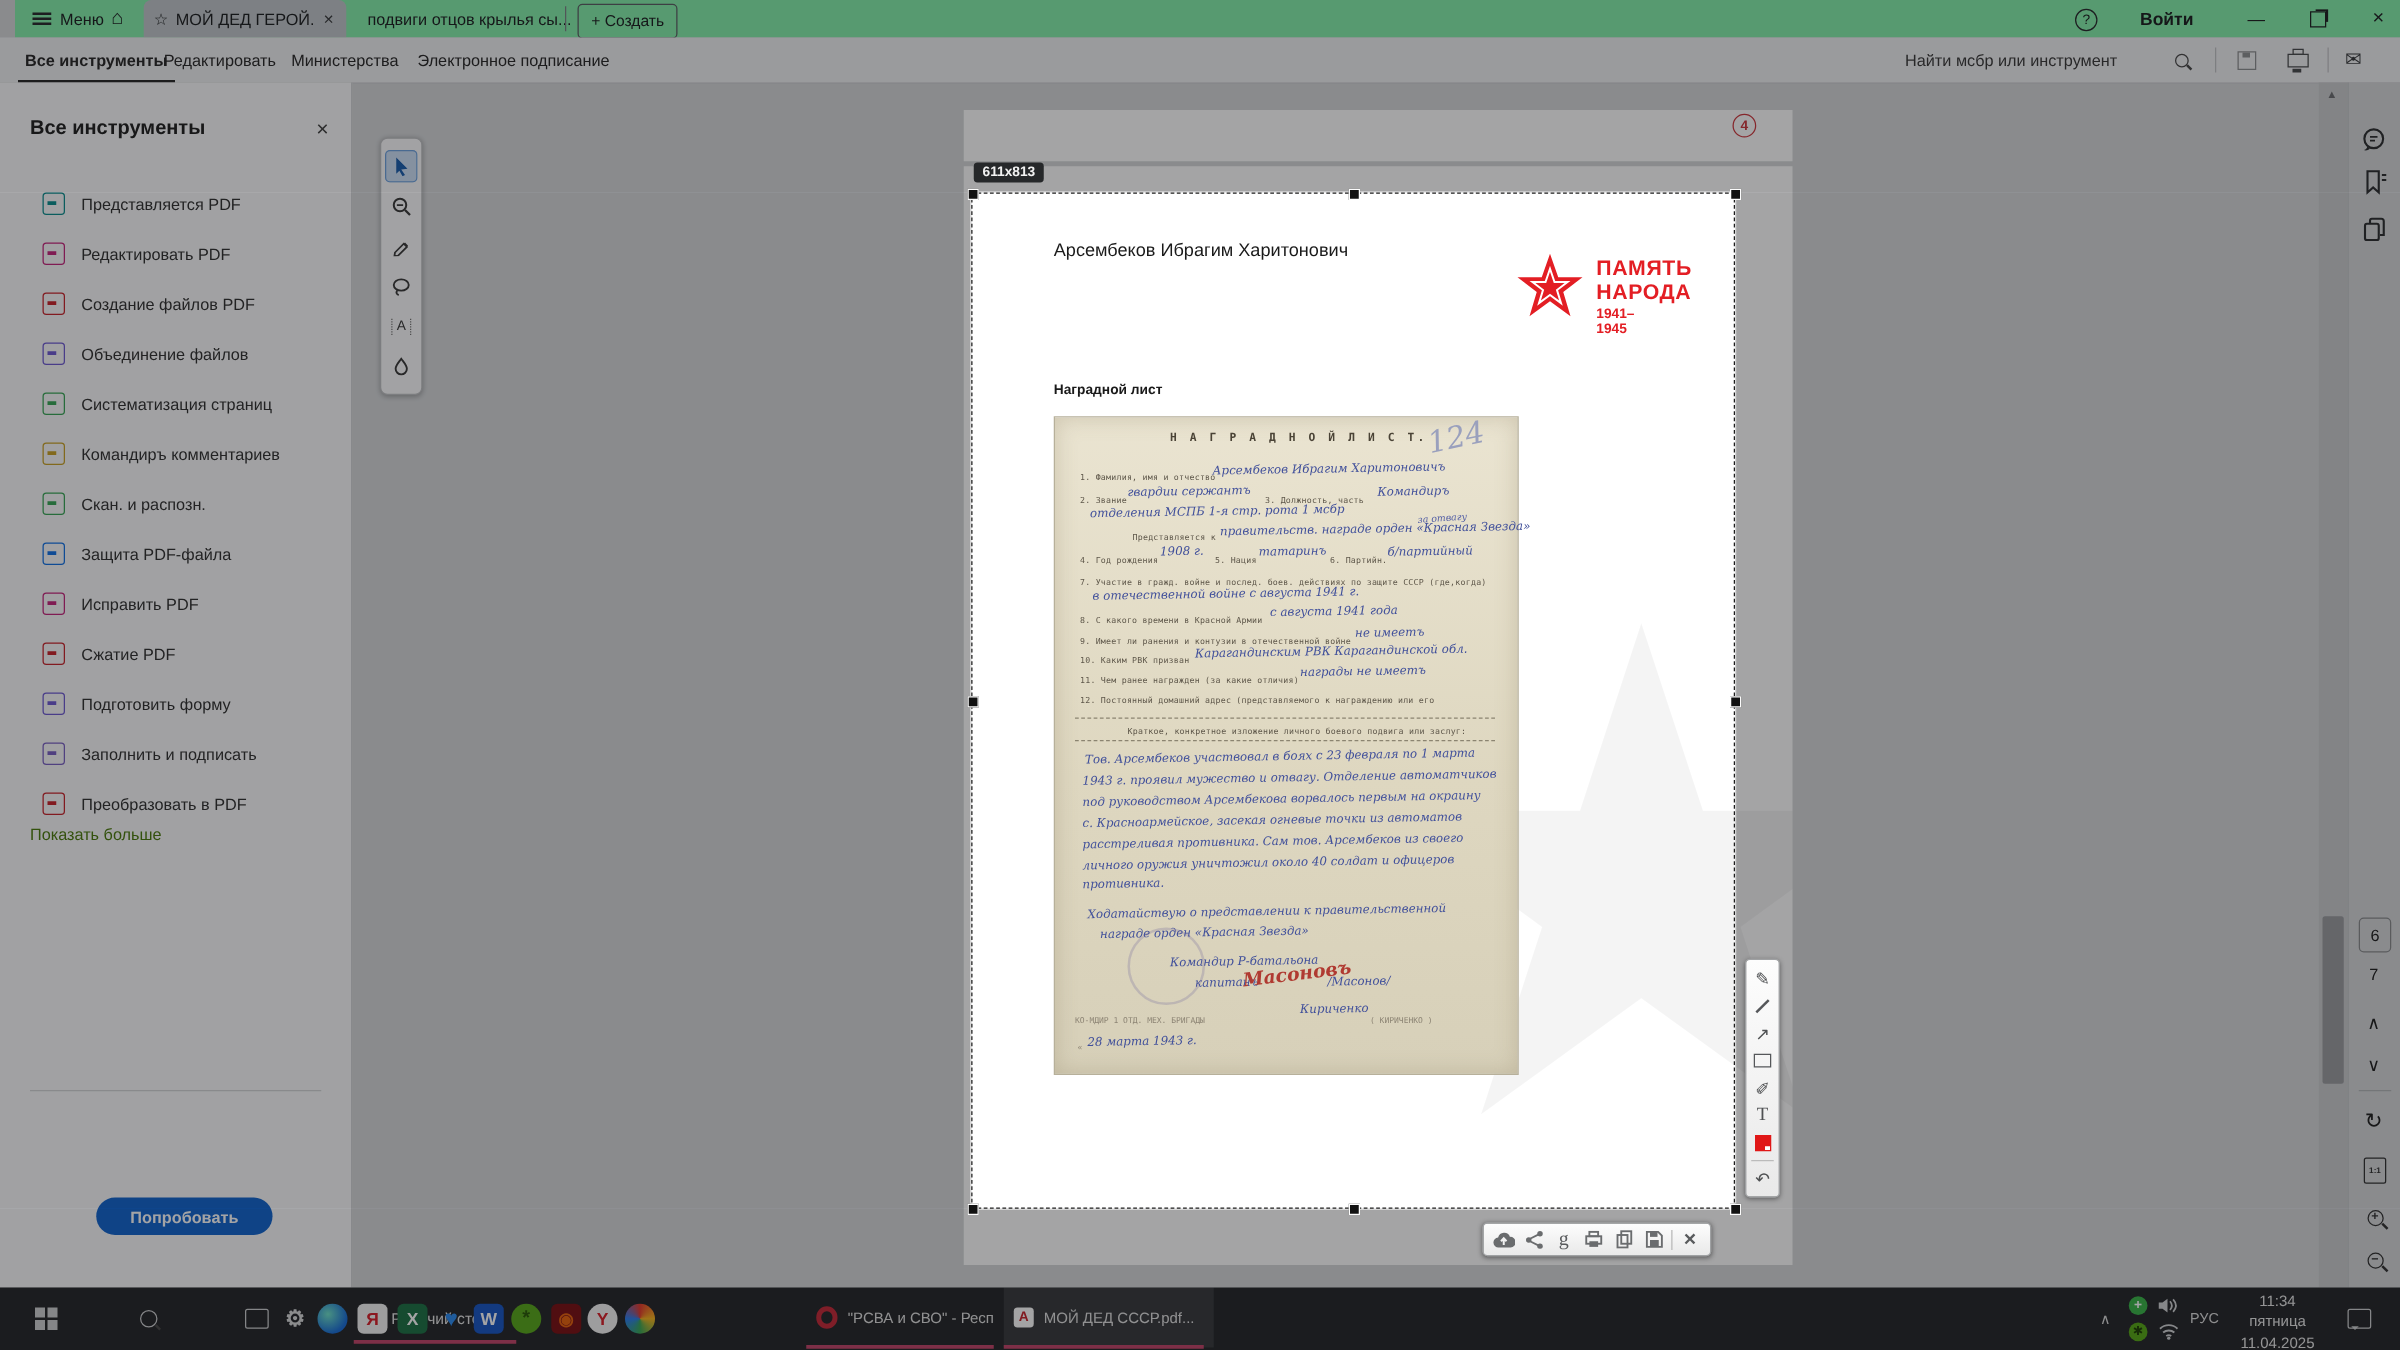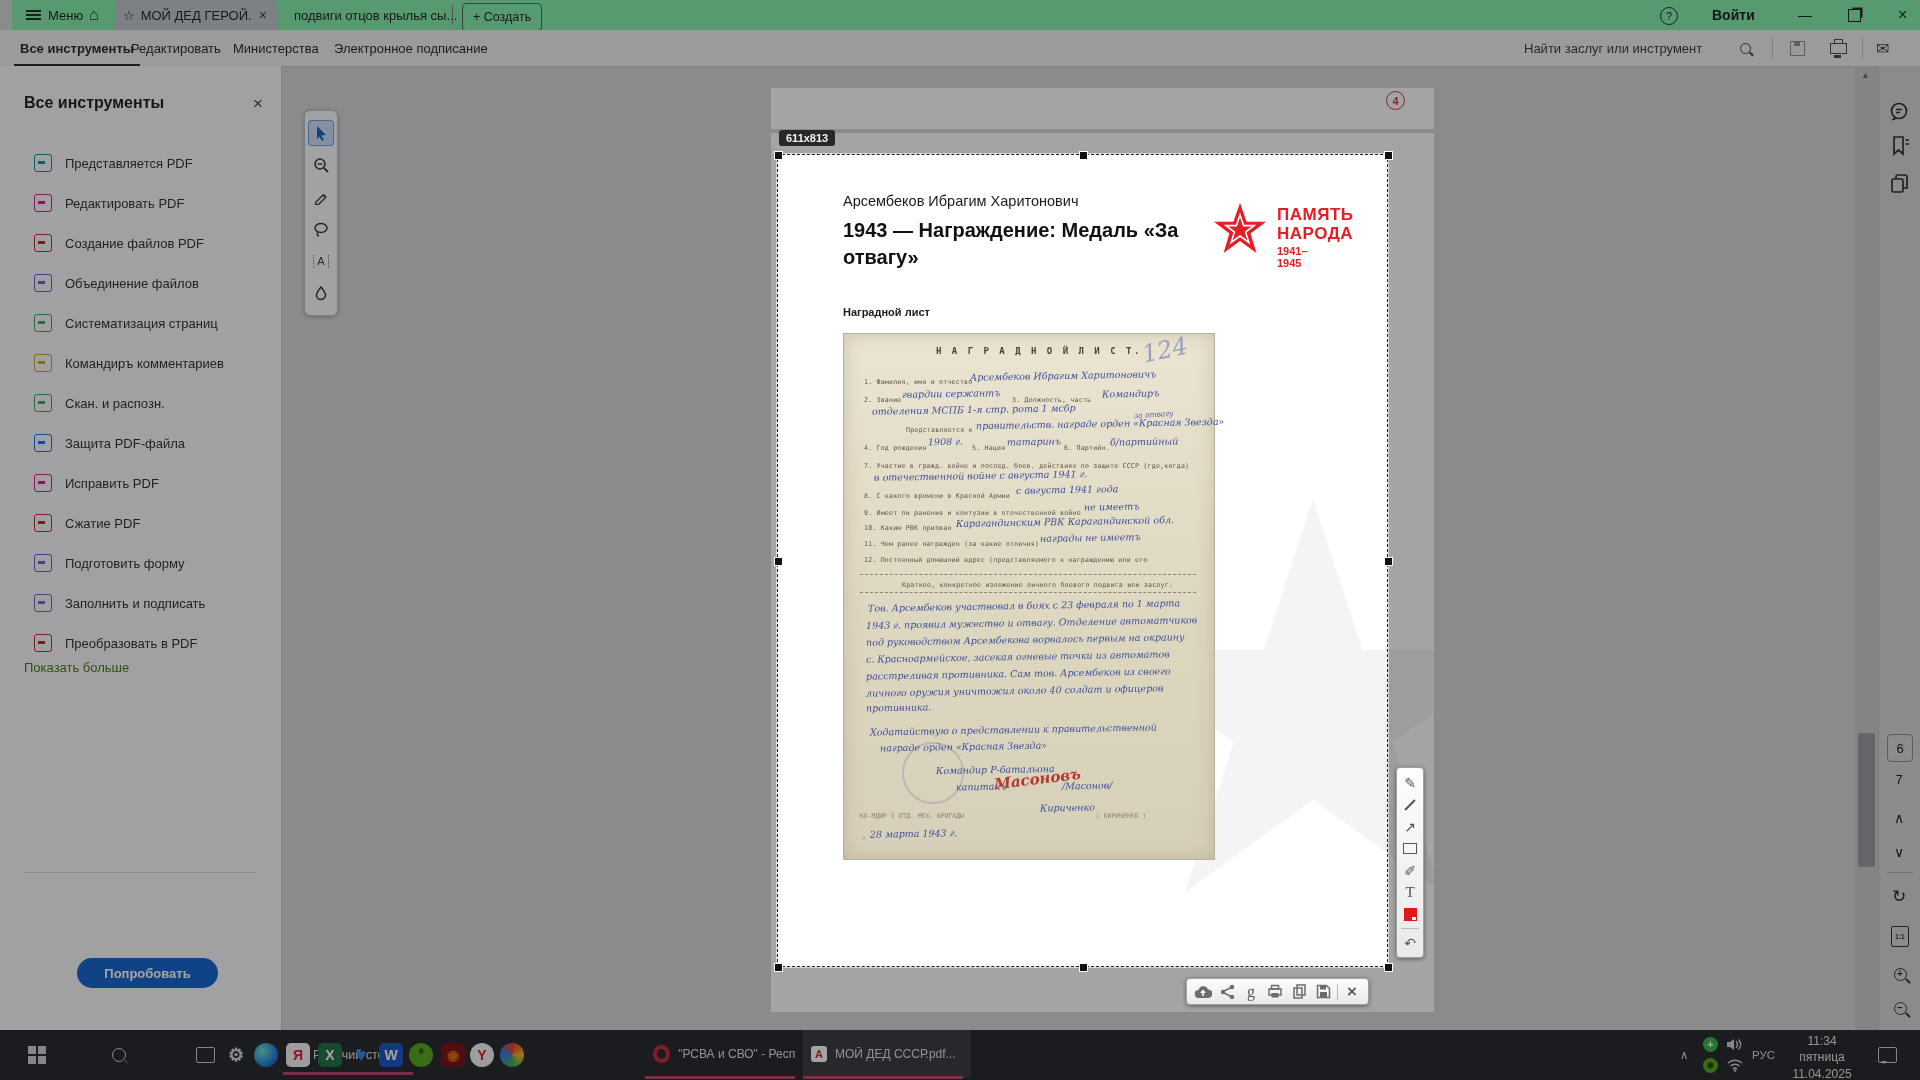--- a/index.html
+++ b/index.html
@@ -144,21 +144,21 @@
   <div class="tb-item" style="left:1700px;font-weight:bold;font-size:14px">Войти</div>
   <div class="tb-item win-ctl" style="left:1786px">—</div>
   <div class="tb-item" style="left:1836px">
       <span style="width:11px;height:11px;border:1.5px solid #202224;display:block;box-shadow:3px -3px 0 -1.5px #202224"></span>
     </div>
   <div class="tb-item win-ctl" style="left:1886px;font-size:16px">×</div>
 </div>
 
 <div id="menurow">
   <span id="menu-items"><div class="menu-item active" style="left:14px;padding:0 6px">Все инструменты</div><div class="menu-item " style="left:125px;padding:0 6px">Редактировать</div><div class="menu-item " style="left:227px;padding:0 6px">Министерства</div><div class="menu-item " style="left:328px;padding:0 6px">Электронное подписание</div></span>
-  <div class="menu-item" style="left:1524px;color:#3c3c3c">Найти заслуг или инструмент</div>
+  <div class="menu-item" style="left:1524px;color:#3c3c3c">Найти мсбр или инструмент</div>
   <div class="menu-item" style="left:1740px">
       <span class="mag"></span>
     </div>
   <div class="vsep" style="left:1772px"></div>
   <div class="menu-item" style="left:1790px">
     <span style="width:13px;height:13px;border:1.6px solid #8e9092;display:block;position:relative">
         <i style="position:absolute;left:3px;top:0;width:6px;height:4px;background:#8e9092"></i>
       </span>
   </div>
   <div class="menu-item" style="left:1830px">
@@ -280,21 +280,20 @@
   </div>
 </div>
 
 <div id="page-sliver">
   <div id="annot4">4</div>
 </div>
 
 <div id="pdfpage">
   <div class="wm">★</div>
   <div class="pg-author">Арсембеков Ибрагим Харитонович</div>
-  <div class="pg-h2">1943 — Награждение: Медаль «За отвагу»</div>
   <div id="logo">
     <svg width="58" height="58">
       <polygon points="29,2 35.6,20.8 55,20.8 39.6,32.6 45.4,52 29,40 12.6,52 18.4,32.6 3,20.8 22.4,20.8" fill="#e31e24"></polygon>
       <polygon points="29,14 32.6,24.6 43,24.6 34.6,31 37.8,41.5 29,35 20.2,41.5 23.4,31 15,24.6 25.4,24.6" fill="none" stroke="#fff" stroke-width="1.6"></polygon>
     </svg>
     <div class="lt"><span>ПАМЯТЬ</span><br><span>НАРОДА</span></div>
     <div class="ly">1941–1945</div>
   </div>
   <div class="pg-sub">Наградной лист</div>
 

